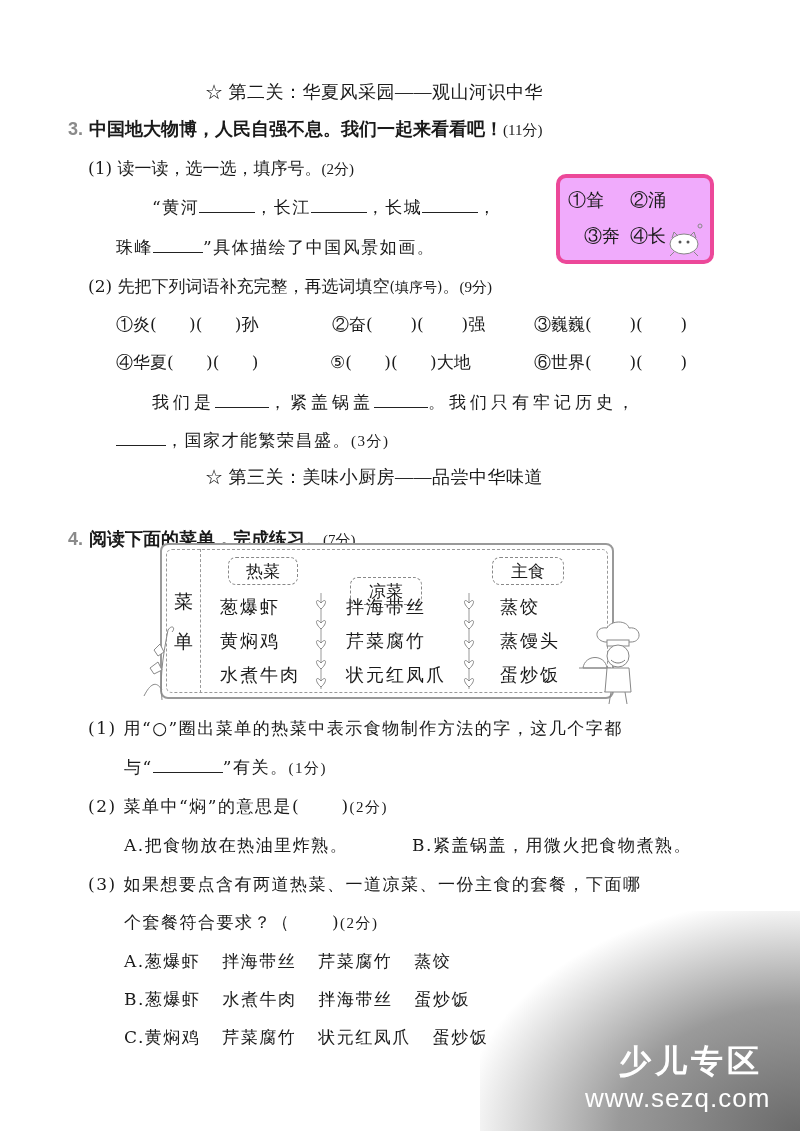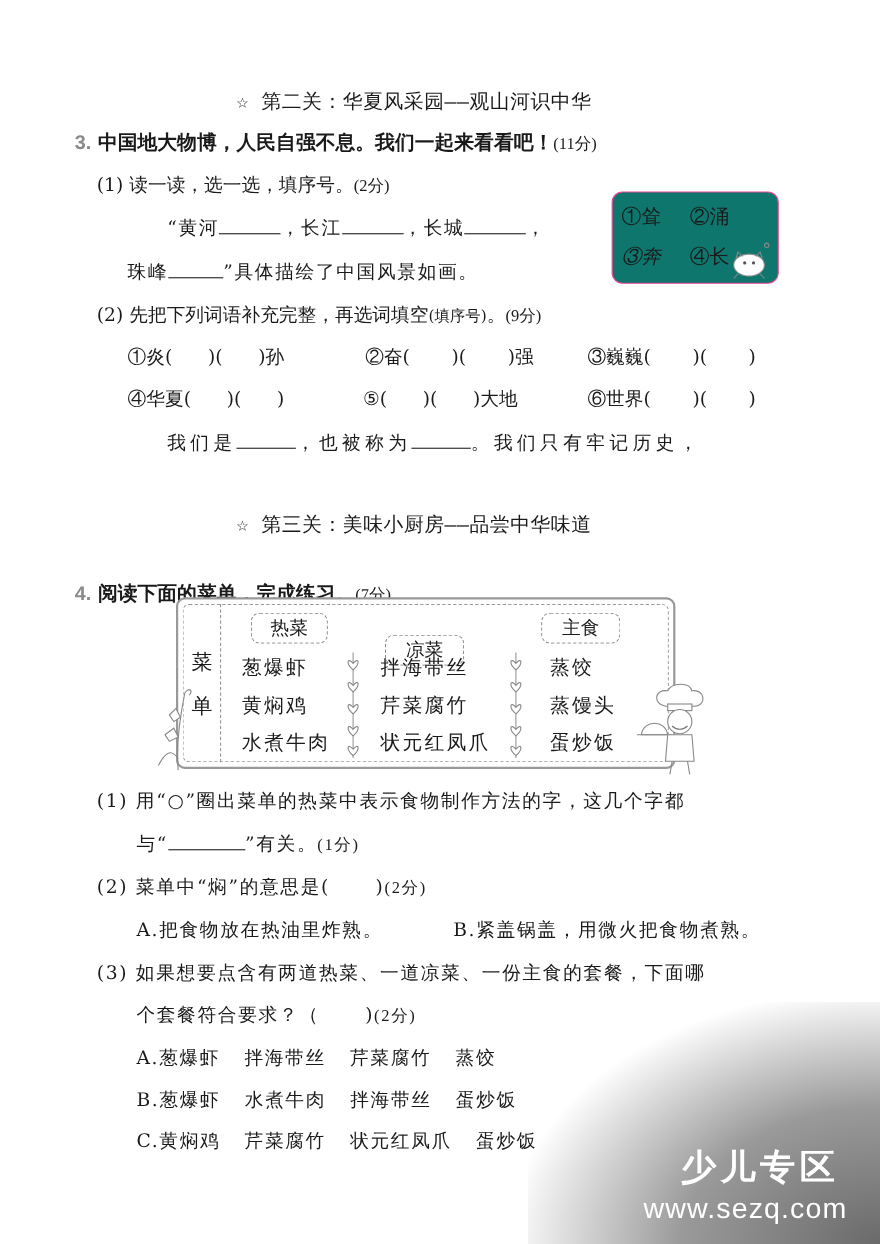--- a/index.html
+++ b/index.html
@@ -4,31 +4,31 @@
 <style>
   html, body { margin: 0; padding: 0; }
   body {
     width: 800px; height: 1131px; position: relative; overflow: hidden;
     background: #ffffff;
     font-family: "DejaVu Serif", "Liberation Serif", serif;
     color: #1a1a1a;
   }
   .page { position: absolute; inset: 0; }
   .abs { position: absolute; white-space: nowrap; }
-  .sec-title { font-family: Liberation Mono, monospace; font-size: 18px; font-weight: 500; letter-spacing: 0.5px; margin-left: 10px; }
+  .sec-title { font-family: Liberation Serif, serif; font-size: 18px; font-weight: 500; letter-spacing: 0.5px; }
   .q-head { font-family: "DejaVu Sans", "Liberation Sans", sans-serif; font-size: 18px; font-weight: bold; }
   .q-num { color: #8a8a8a; font-weight: bold; font-family: "Liberation Sans", sans-serif; margin-right: 6px; }
   .score { font-weight: normal; font-size: 15px; font-family: "Liberation Serif", serif; }
   .body-text { font-size: 17px; letter-spacing: 1.5px; }
   .sub { font-size: 17px; }
   .blank { display: inline-block; border-bottom: 1px solid #222; height: 14px; vertical-align: baseline; }
   .paren { display: inline-block; }
   .word-box {
     position: absolute; left: 556px; top: 174px; width: 150px; height: 82px;
-    border: 1px solid #ec4899; border-radius: 10px; background: #0f766e;
+    border: 4px solid #ec4899; border-radius: 10px; background: #f0abfc;
   }
   .word-box .w { position: absolute; font-size: 18px; }
   .cat {
     position: absolute; right: 2px; bottom: 2px; width: 48px; height: 38px;
   }
   .menu {
     position: absolute; left: 160px; top: 543px; width: 450px; height: 152px;
     border: 2px solid #999; border-radius: 8px; background: #fff;
   }
   .menu-inner {
@@ -72,21 +72,21 @@
     <span>“黄河</span><span class="blank" style="width:56px;"></span><span>，长江</span><span class="blank" style="width:56px;"></span><span>，长城</span><span class="blank" style="width:56px;"></span><span>，</span>
   </div>
 
   <div class="abs body-text" style="left:116px; top:236px;">
     <span>珠峰</span><span class="blank" style="width:50px;"></span><span>”具体描绘了中国风景如画。</span>
   </div>
 
   <div class="word-box">
     <div class="w" style="left:8px; top:10px;"><span>①</span><span>耸</span></div>
     <div class="w" style="left:70px; top:10px;"><span>②</span><span>涌</span></div>
-    <div class="w" style="left:8px; top:46px;font-style:italic;"><span>③</span><span>奔</span></div>
+    <div class="w" style="left:24px; top:46px;"><span>③</span><span>奔</span></div>
     <div class="w" style="left:70px; top:46px;"><span>④</span><span>长</span></div>
     <svg class="cat" viewBox="0 0 48 38">
       <ellipse cx="24" cy="24" rx="14" ry="10" fill="#fff" stroke="#888" stroke-width="1"></ellipse>
       <circle cx="20" cy="22" r="1.5" fill="#555"></circle>
         <circle cx="28" cy="22" r="1.5" fill="#555"></circle>
       <path d="M12 18 L14 12 L18 16 M30 16 L34 12 L36 18" fill="none" stroke="#888"></path>
       <path d="M14 32 L10 36 M34 32 L38 36" stroke="#888"></path>
       <circle cx="40" cy="6" r="2" fill="none" stroke="#888"></circle>
     </svg>
   </div>
@@ -98,21 +98,24 @@
 
   <div class="abs sub" style="left:116px; top:313px;"><span>①</span><span>炎</span><span class="paren">(&nbsp;&nbsp;&nbsp;&nbsp;&nbsp;&nbsp;)(&nbsp;&nbsp;&nbsp;&nbsp;&nbsp;&nbsp;)</span><span>孙</span></div>
   <div class="abs sub" style="left:332px; top:313px;"><span>②</span><span>奋</span><span class="paren">(&nbsp;&nbsp;&nbsp;&nbsp;&nbsp;&nbsp;&nbsp;)(&nbsp;&nbsp;&nbsp;&nbsp;&nbsp;&nbsp;&nbsp;)</span><span>强</span></div>
   <div class="abs sub" style="left:534px; top:313px;"><span>③</span><span>巍巍</span><span class="paren">(&nbsp;&nbsp;&nbsp;&nbsp;&nbsp;&nbsp;&nbsp;)(&nbsp;&nbsp;&nbsp;&nbsp;&nbsp;&nbsp;&nbsp;)</span><span></span></div>
 
   <div class="abs sub" style="left:116px; top:351px;"><span>④</span><span>华夏</span><span class="paren">(&nbsp;&nbsp;&nbsp;&nbsp;&nbsp;&nbsp;)(&nbsp;&nbsp;&nbsp;&nbsp;&nbsp;&nbsp;)</span><span></span></div>
   <div class="abs sub" style="left:330px; top:351px;"><span>⑤</span><span></span><span class="paren">(&nbsp;&nbsp;&nbsp;&nbsp;&nbsp;&nbsp;)(&nbsp;&nbsp;&nbsp;&nbsp;&nbsp;&nbsp;)</span><span>大地</span></div>
   <div class="abs sub" style="left:534px; top:351px;"><span>⑥</span><span>世界</span><span class="paren">(&nbsp;&nbsp;&nbsp;&nbsp;&nbsp;&nbsp;&nbsp;)(&nbsp;&nbsp;&nbsp;&nbsp;&nbsp;&nbsp;&nbsp;)</span><span></span></div>
 
   <div class="abs body-text" style="left:152px; top:391px; letter-spacing:4px;">
-    <span>我们是</span><span class="blank" style="width:54px;"></span><span>，也被称为</span><span class="blank" style="width:54px;"></span><span>。我们只有牢记历史，</span>
+    <span>我们是</span><span class="blank" style="width:54px;"></span><span>，紧盖锅盖</span><span class="blank" style="width:54px;"></span><span>。我们只有牢记历史，</span>
+  </div>
+  <div class="abs body-text" style="left:116px; top:429px;">
+    <span class="blank" style="width:50px;"></span><span>，国家才能繁荣昌盛。</span><span class="score">(3分)</span>
   </div>
 
   <div class="abs sec-title" style="left:205px; top:465px;">
     <span>☆</span>
     <span>第三关：美味小厨房——品尝中华味道</span>
   </div>
 
   <div class="abs q-head" style="left:68px; top:499px;margin-top:28px;">
     <span class="q-num">4.</span><span>阅读下面的菜单，完成练习。</span><span class="score">(7分)</span>
   </div>

